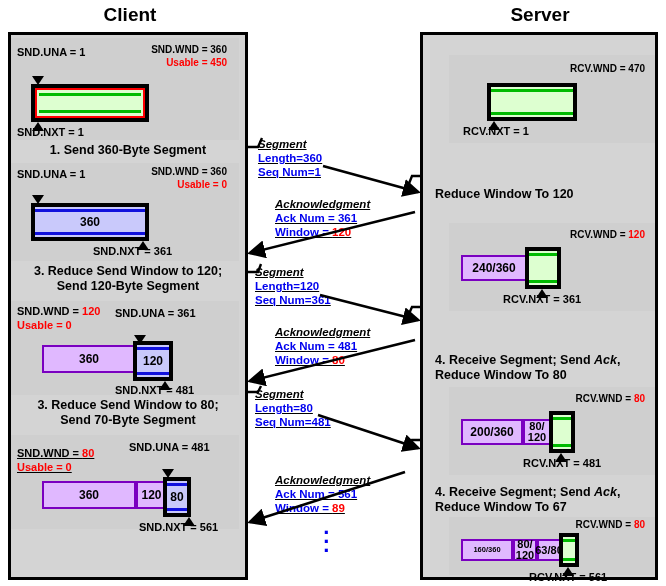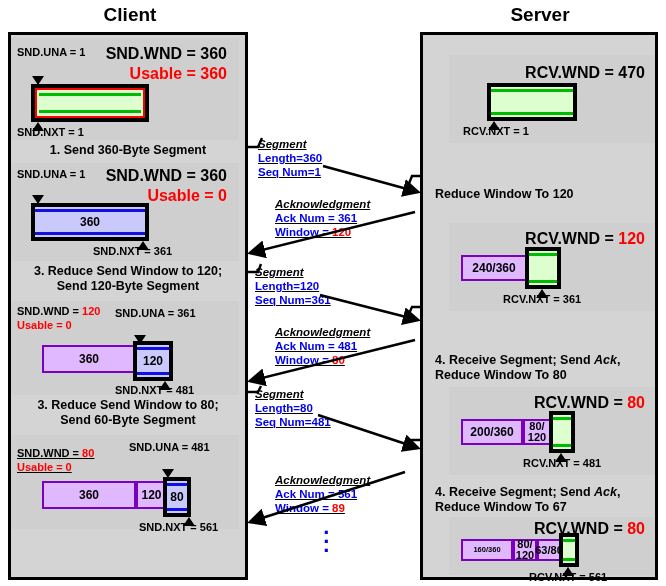--- a/index.html
+++ b/index.html
@@ -61,21 +61,21 @@
     position: absolute;
     font-size: 11px;
     font-weight: bold;
     color: #000;
     white-space: nowrap;
   }
   .ptr-label .red { color: #ff0000; }
 
   .wnd-label {
     position: absolute;
-    font-size: 16px;
+    font-size: 10px;
     font-weight: bold;
     color: #000;
     white-space: nowrap;
     text-align: right;
     line-height: 1.25;
     margin-left: 12px;
   }
   .wnd-label .red { color: #ff0000; }
 
   
@@ -206,21 +206,21 @@
 
   <div class="col-title abs" style="left:50px; top:4px; width:160px;">Client</div>
   <div class="col-title abs" style="left:460px; top:4px; width:160px;">Server</div>
 
   <div class="host-panel abs" style="left:8px; top:32px; width:240px; height:548px;">
 
     <div class="state-block" style="left:0px; top:3px; width:228px; height:102px;">
       <div class="ptr-label" style="left:6px; top:8px;">SND.UNA = 1</div>
       <div class="wnd-label" style="right:12px; top:6px;">
         <div>SND.WND = 360</div>
-        <div class="red">Usable = 360</div>
+        <div class="red">Usable = 450</div>
       </div>
       <div class="tri-down" style="left:21px; top:38px;"></div>
       <div class="win-box" style="left:20px; top:46px; width:118px; height:38px;">
         <div class="win-inner-red">
           <div class="stripe-green-top"></div>
           <div class="stripe-green-bot"></div>
         </div>
       </div>
       <div class="tri-up" style="left:21px; top:84px;"></div>
       <div class="ptr-label" style="left:6px; top:88px;">SND.NXT = 1</div>
@@ -265,21 +265,21 @@
           <div class="stripe-blue-bot"></div>
           <div class="box-text">120</div>
         </div>
       </div>
       <div class="tri-up" style="left:148px; top:80px;"></div>
       <div class="ptr-label" style="left:104px; top:83px;">SND.NXT = 481</div>
     </div>
 
     <div class="step-caption center" style="left:6px; top:363px; width:222px;">
       <div>3. Reduce Send Window to 80;</div>
-      <div>Send 60-Byte Segment</div>
+      <div>Send 70-Byte Segment</div>
     </div>
 
     <div class="state-block" style="left:0px; top:400px; width:228px; height:94px;">
       <div class="ptr-label" style="left:6px; top:12px; line-height:1.25;text-decoration:underline;">
         <div>SND.WND&nbsp;= <span class="red">80</span></div>
         <div class="red">Usable = 0</div>
       </div>
       <div class="ptr-label" style="left:118px; top:6px;">SND.UNA = 481</div>
       <div class="tri-down" style="left:151px; top:34px;"></div>
       <div class="seg-box" style="left:31px; top:46px; width:94px; height:28px;">360</div>

